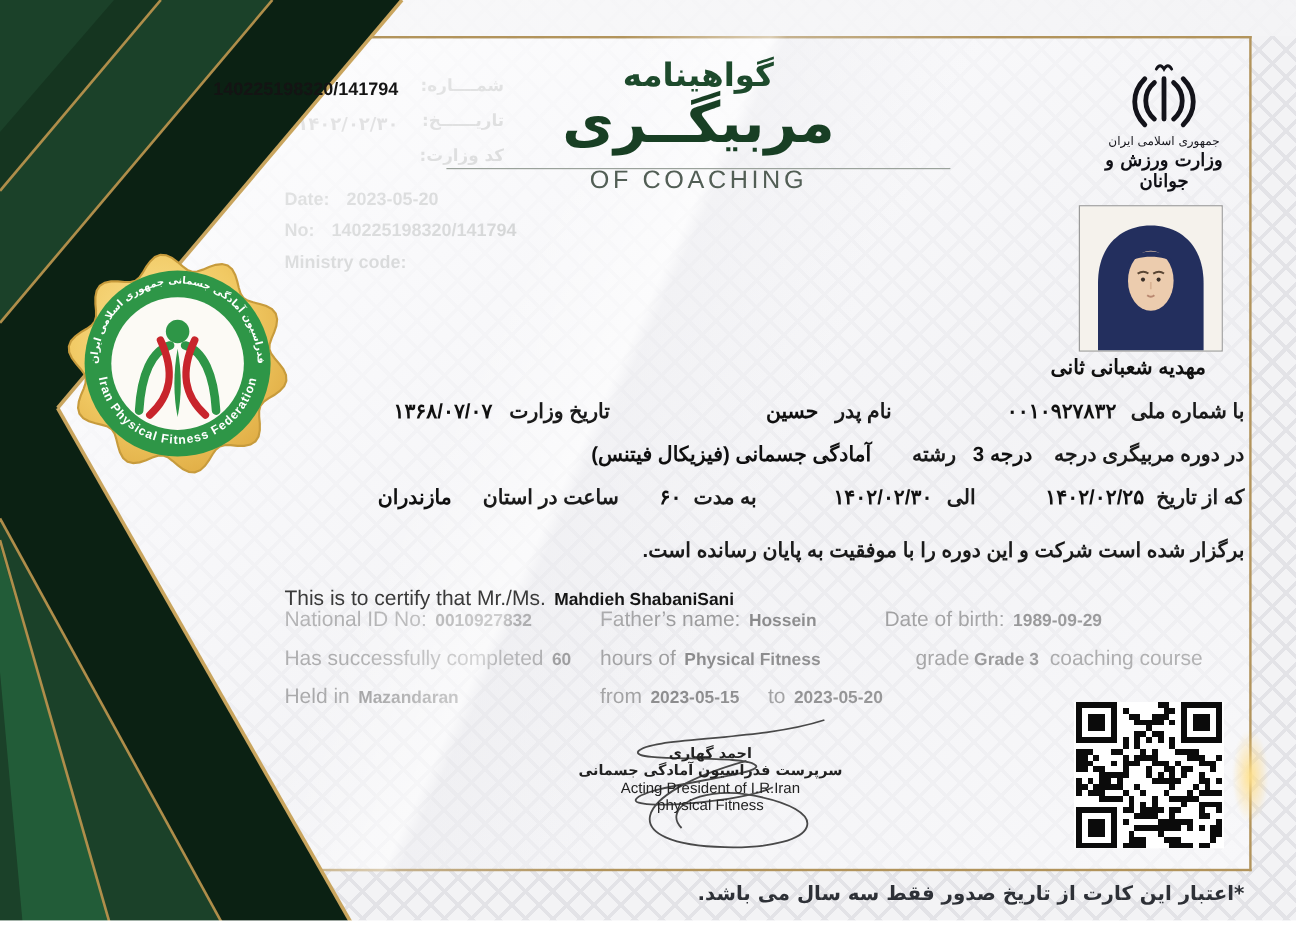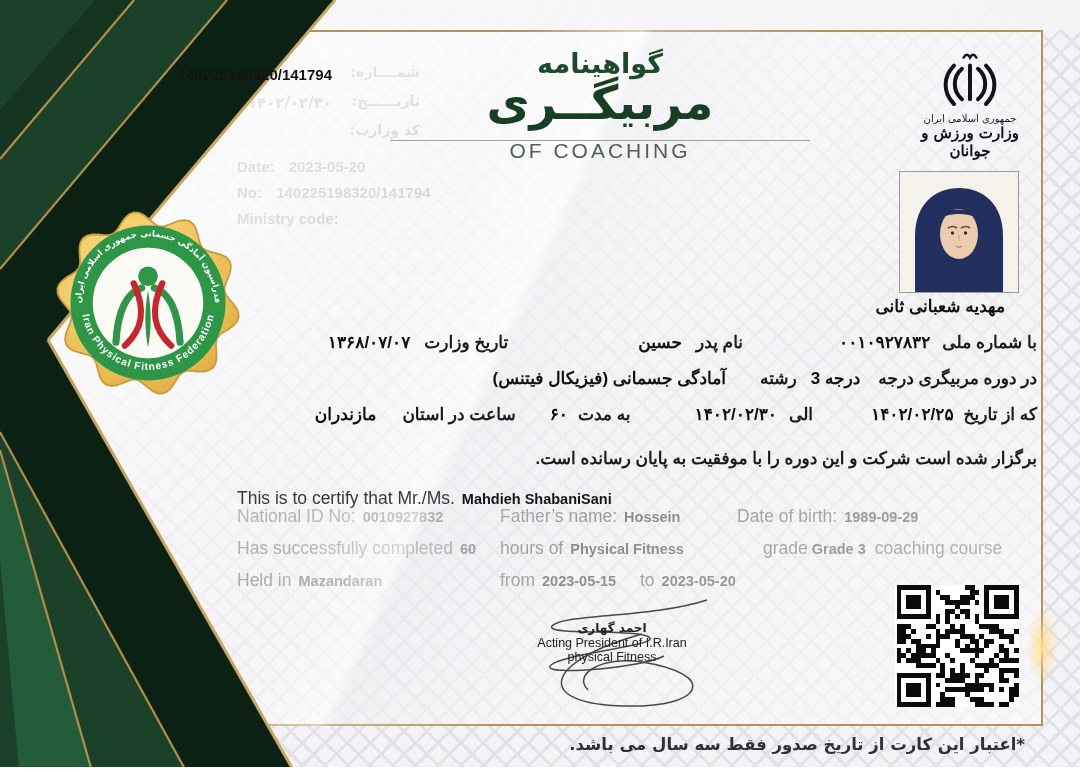--- a/index.html
+++ b/index.html
@@ -88,21 +88,21 @@
   <div class="abs en-field" style="left:237px;top:158px;">
     <span>Date:</span>
     <span style="margin-left:10px;">2023-05-20</span>
   </div>
   <div class="abs en-field" style="left:237px;top:184px;">
     <span>No:</span>
     <span style="margin-left:10px;">140225198320/141794</span>
   </div>
   <div class="abs en-field" style="left:237px;top:210px;">Ministry code:</div>
 
-  <div class="abs" style="left:390px;top:48px;width:420px;text-align:center;z-index:4;">
+  <div class="abs" style="left:372px;top:48px;width:420px;text-align:center;z-index:4;">
     <div class="fa title-fa1">گواهینامه</div>
     <div class="fa title-fa2" style="margin-top:-4px;">مربیگــری</div>
     <div class="title-sep" style="margin-top:10px;"></div>
     <div class="title-en2" style="margin-top:-2px;">OF COACHING</div>
   </div>
 
   <div class="abs" style="left:900px;top:48px;width:140px;text-align:center;z-index:4;">
     <svg width="64" height="64" viewBox="0 0 80 80" style="margin:0 auto;">
       <g stroke="#13131a" fill="none" stroke-linecap="round">
         <path d="M32,12 q4,-7 8,0 q4,-7 8,0" stroke-width="3"></path>
@@ -244,29 +244,30 @@
   </div>
   <div class="abs eb" style="left:500px;top:570px;">
     <span>from</span>
     <b>2023-05-15</b>
   </div>
   <div class="abs eb" style="left:640px;top:570px;">
     <span>to</span>
     <b>2023-05-20</b>
   </div>
 
-  <div class="abs" style="left:472px;top:600px;width:280px;z-index:4;">
+  <div class="abs" style="left:452px;top:600px;width:280px;z-index:4;">
     <svg class="abs" style="left:20px;top:-12px;" width="250" height="130" viewBox="0 0 250 130">
       <g stroke="#2b2b2b" stroke-width="1.5" fill="none" opacity="0.85">
         <path d="M215,12 C160,30 70,26 60,38 C52,48 150,40 158,50 C164,58 66,66 58,78 C52,88 150,80 172,68"></path>
         <path d="M150,46 C50,74 42,116 132,118 C214,120 226,86 150,74 C110,68 80,86 96,102"></path>
       </g>
     </svg>
     <div class="sig" style="position:relative;padding-top:22px;">
       <div class="fa fa-sig">احمد گهاری</div>
+      <div class="fa fa-sig">سرپرست فدراسیون آمادگی جسمانی</div>
       <div>Acting President of I.R.Iran</div>
       <div>physical Fitness</div>
     </div>
   </div>
 
   <div class="abs" style="left:895px;top:585px;width:125px;height:122px;background:#ffffff;z-index:4;">
     <svg id="qr-svg" width="125" height="122" viewBox="0 0 25 25" shape-rendering="crispEdges">
         <rect x="0" y="0" width="25" height="25" fill="#ffffff"></rect>
         <rect x="0" y="0" width="1" height="1" fill="#0b0b0b"></rect>
         <rect x="1" y="0" width="1" height="1" fill="#0b0b0b"></rect>
@@ -563,15 +564,15 @@
         <rect x="11" y="24" width="1" height="1" fill="#0b0b0b"></rect>
         <rect x="16" y="24" width="1" height="1" fill="#0b0b0b"></rect>
         <rect x="17" y="24" width="1" height="1" fill="#0b0b0b"></rect>
         <rect x="18" y="24" width="1" height="1" fill="#0b0b0b"></rect>
         <rect x="19" y="24" width="1" height="1" fill="#0b0b0b"></rect>
         <rect x="21" y="24" width="1" height="1" fill="#0b0b0b"></rect>
         <rect x="22" y="24" width="1" height="1" fill="#0b0b0b"></rect>
       </svg>
   </div>
 
-  <div class="abs fa footer-note" style="right:55px;top:735px;z-index:6;">*اعتبار این کارت از تاریخ صدور فقط سه سال می باشد.</div>
+  <div class="abs fa footer-note" style="right:43px;top:735px;z-index:6;">*اعتبار این کارت از تاریخ صدور فقط سه سال می باشد.</div>
 
 </div>
 
 </body></html>

